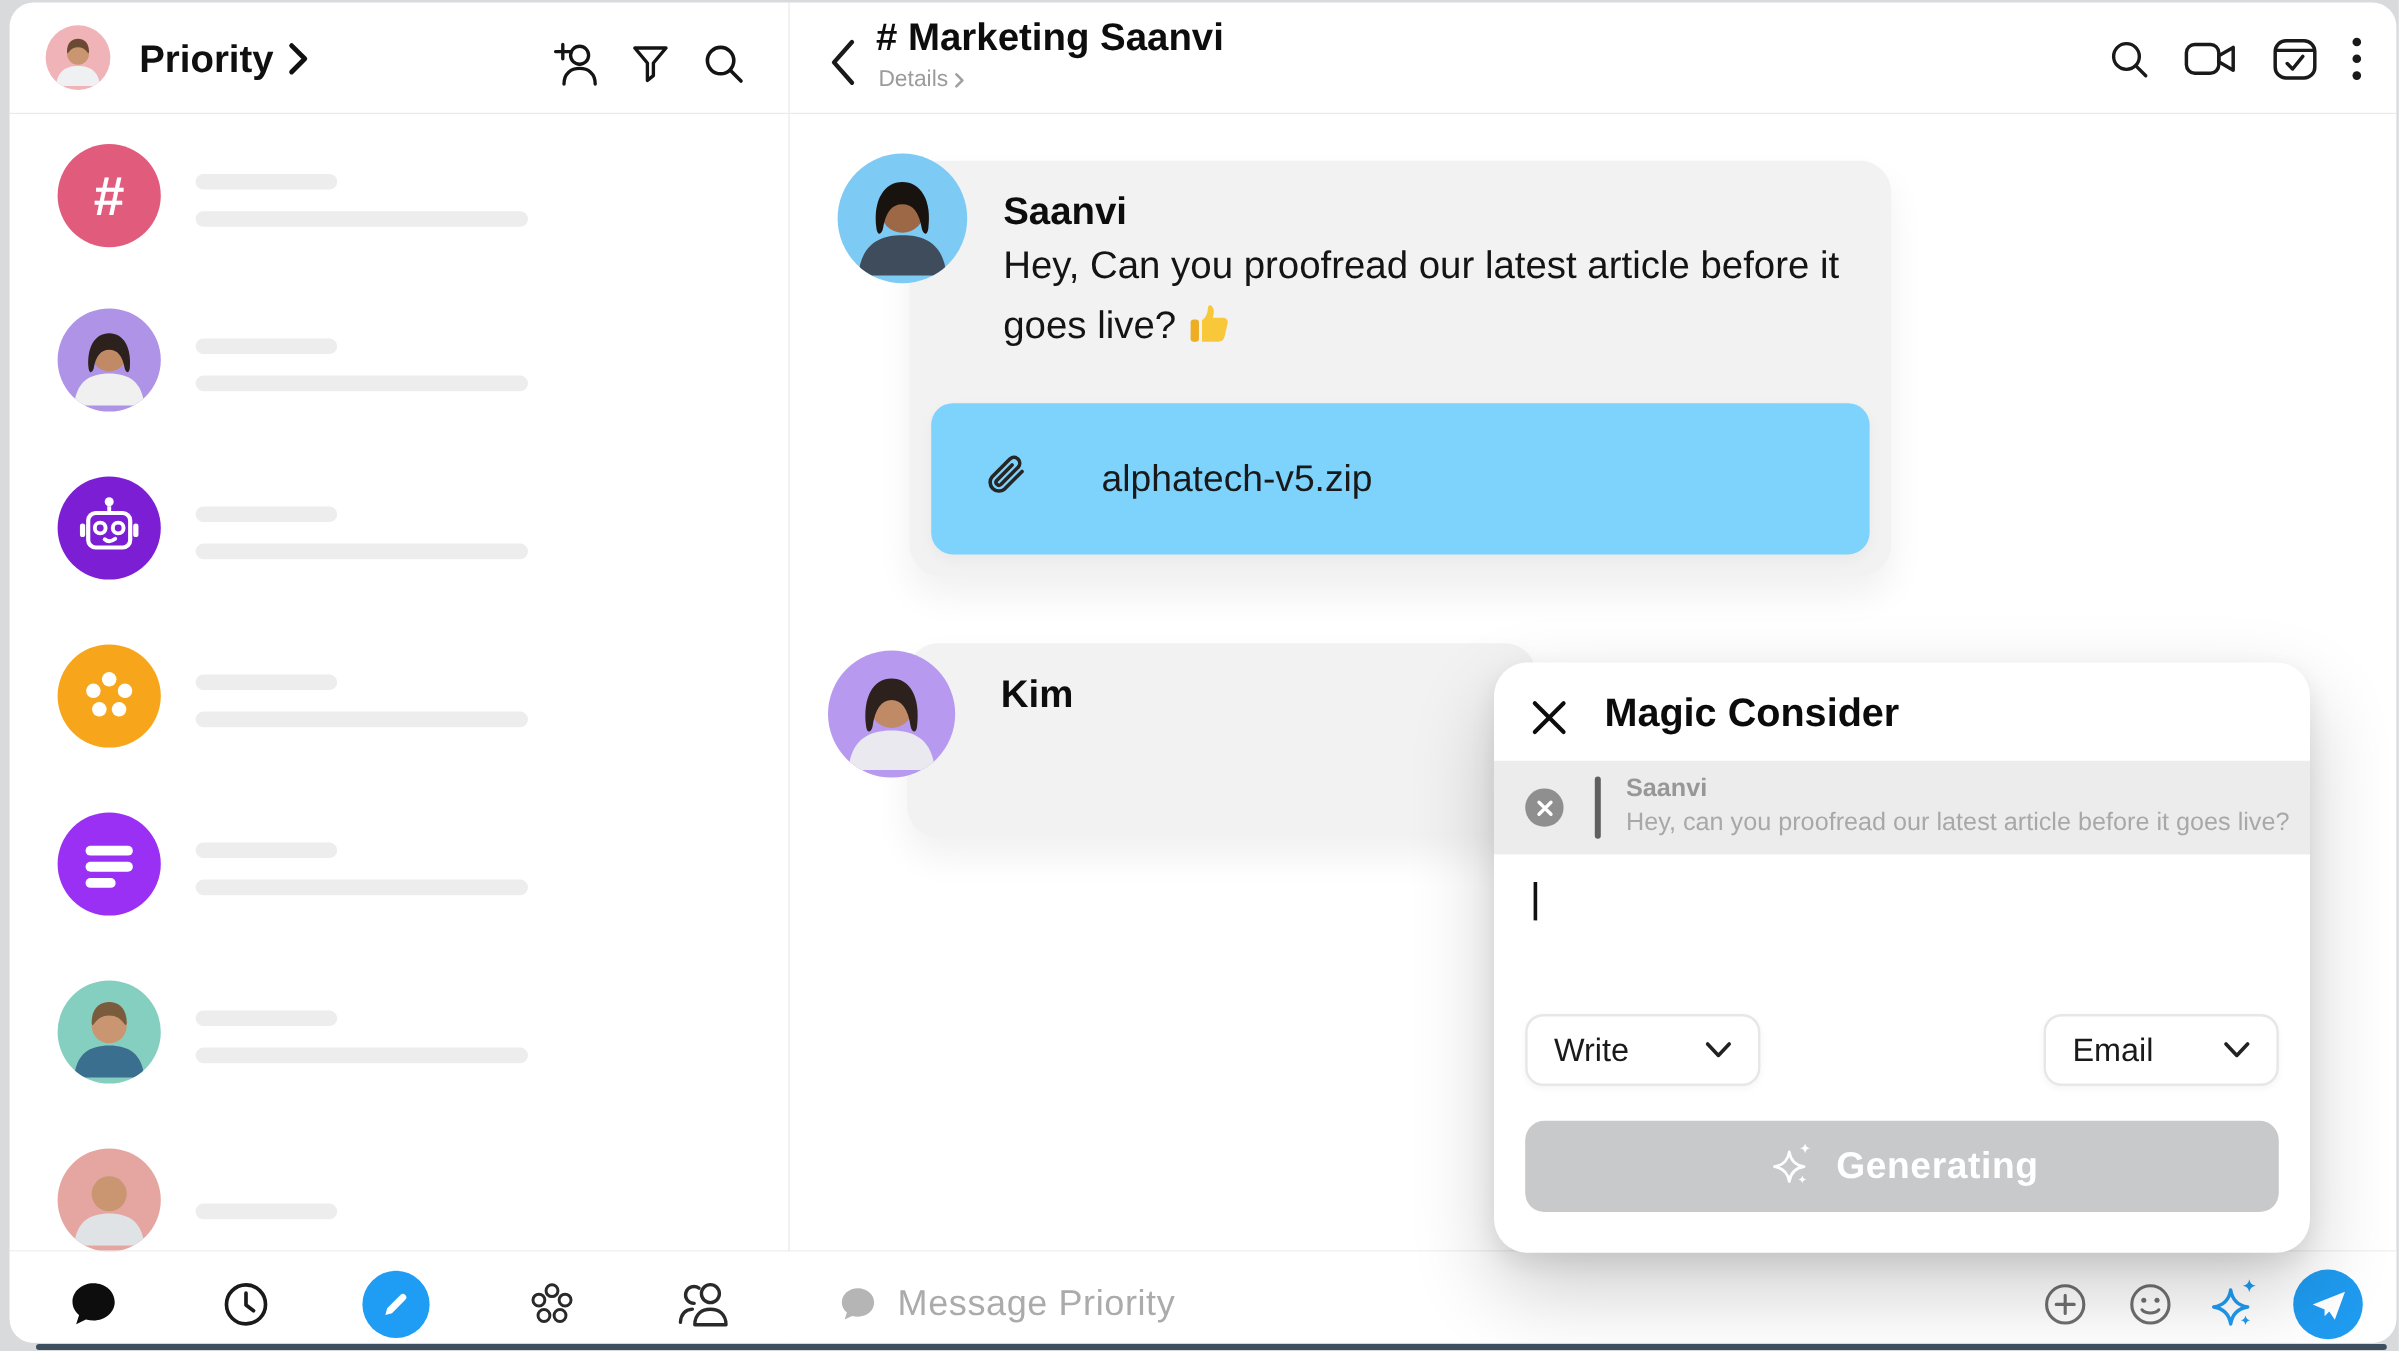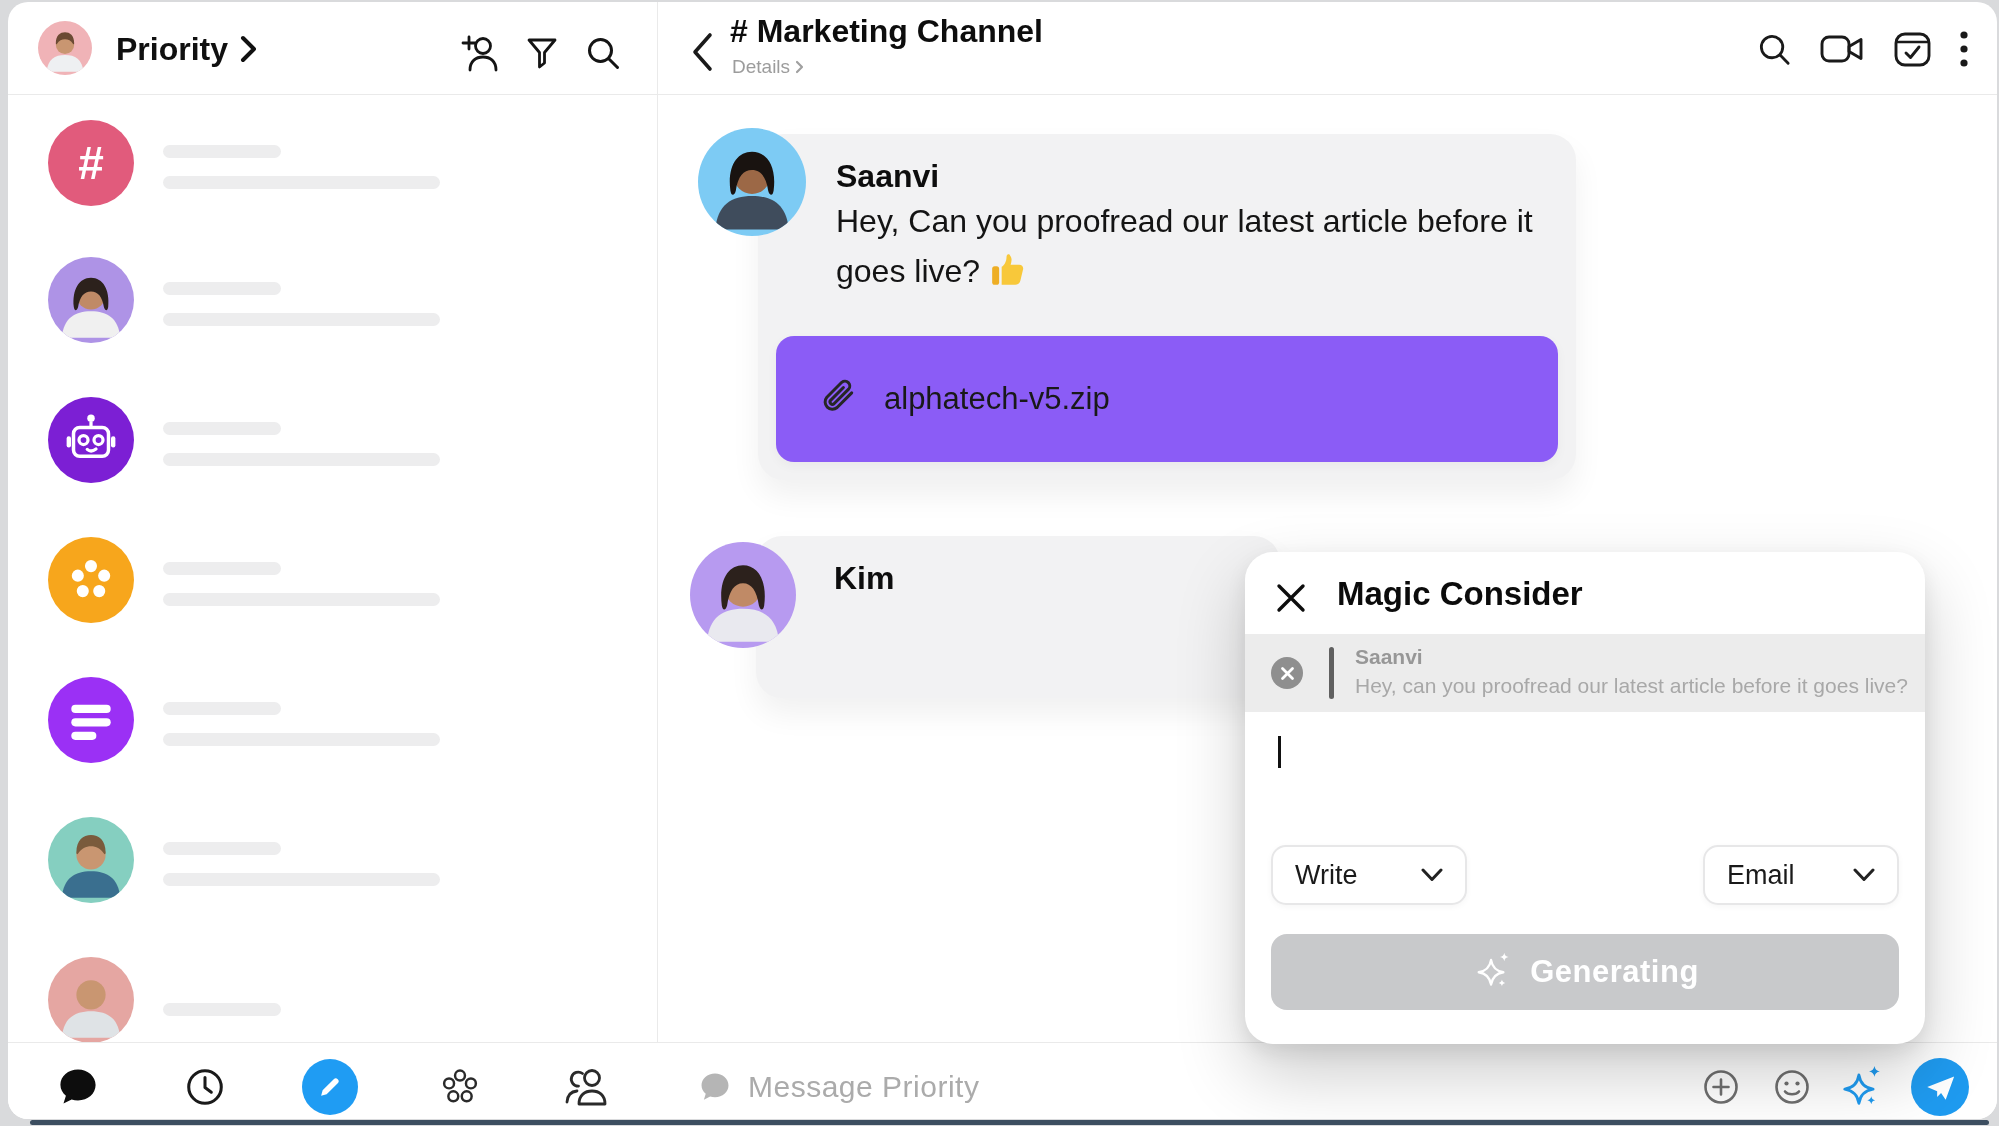--- a/index.html
+++ b/index.html
@@ -38,23 +38,23 @@
   .skel { position:absolute; left:155px; height:13px; border-radius:7px; background:#ededee; }
   .skel.short { width:118px; } .skel.long { width:277px; }
 
   
   .msg-avatar { position:absolute; border-radius:50%; overflow:hidden; z-index:12; }
   .bubble { position:absolute; background:#f2f2f3; border-radius:26px;
             box-shadow:0 16px 30px rgba(0,0,0,.06); }
   .bubble .author { position:absolute; left:78px; top:24px; font-size:32px; font-weight:700; color:#0d0d0d; }
   .msg-text { position:absolute; left:78px; font-size:32px; color:#141414; line-height:50px; }
   .emoji { display:inline-block; vertical-align:-7px; }
-  .attachment { position:absolute; left:18px; right:18px; top:202px; height:126px; background:#8b5cf6;
+  .attachment { position:absolute; left:18px; right:18px; top:202px; height:126px; background:#7dd3fc;
                 border-radius:18px; box-shadow:0 4px 12px rgba(0,0,0,.04); display:flex; align-items:center;
-                padding-left:42px; gap:24px; cursor:pointer; }
+                padding-left:42px; gap:58px; cursor:pointer; }
   .attachment .fname { font-size:31px; color:#191919; }
 
   
   .panel { position:absolute; left:1237px; top:550px; width:680px; height:492px; background:#fff;
            border-radius:28px; z-index:40;
            box-shadow:0 30px 70px rgba(0,0,0,.20), 0 8px 20px rgba(0,0,0,.08); }
   .panel-close { position:absolute; left:26px; top:26px; width:40px; height:40px; cursor:pointer; }
   .panel-title { position:absolute; left:92px; top:23px; font-size:33px; font-weight:700; color:#0b0b0b; }
   .quote { position:absolute; left:0; right:0; top:82px; height:78px; background:#ececec; }
   .quote-remove { position:absolute; left:26px; top:23px; width:32px; height:32px; border-radius:50%;
@@ -134,21 +134,21 @@
         <circle cx="16.5" cy="16.5" r="11" fill="none" stroke="#141414" stroke-width="3"></circle>
         <line x1="25" y1="25" x2="33.5" y2="33.5" stroke="#141414" stroke-width="3" stroke-linecap="round"></line>
       </svg>
   </div>
 
   <div class="ch-back">
     <svg width="24" height="42" viewBox="0 0 24 42">
         <polyline points="20,4 5,21 20,38" fill="none" stroke="#1a1a1a" stroke-width="3.6" stroke-linecap="round" stroke-linejoin="round"></polyline>
       </svg>
   </div>
-  <div class="ch-title"># Marketing Channel</div>
+  <div class="ch-title"># Marketing Saanvi</div>
   <div class="ch-details">
     <span>Details</span>
     <svg width="9" height="14" viewBox="0 0 9 14">
         <polyline points="2,2 7,7 2,12" fill="none" stroke="#a0a0a0" stroke-width="2.2" stroke-linecap="round" stroke-linejoin="round"></polyline>
       </svg>
   </div>
   <div class="ch-actions">
     <svg width="37" height="37" viewBox="0 0 38 38">
         <circle cx="16.5" cy="16.5" r="11" fill="none" stroke="#1a1a1a" stroke-width="2.9"></circle>
         <line x1="25" y1="25" x2="33" y2="33" stroke="#1a1a1a" stroke-width="2.9" stroke-linecap="round"></line>

